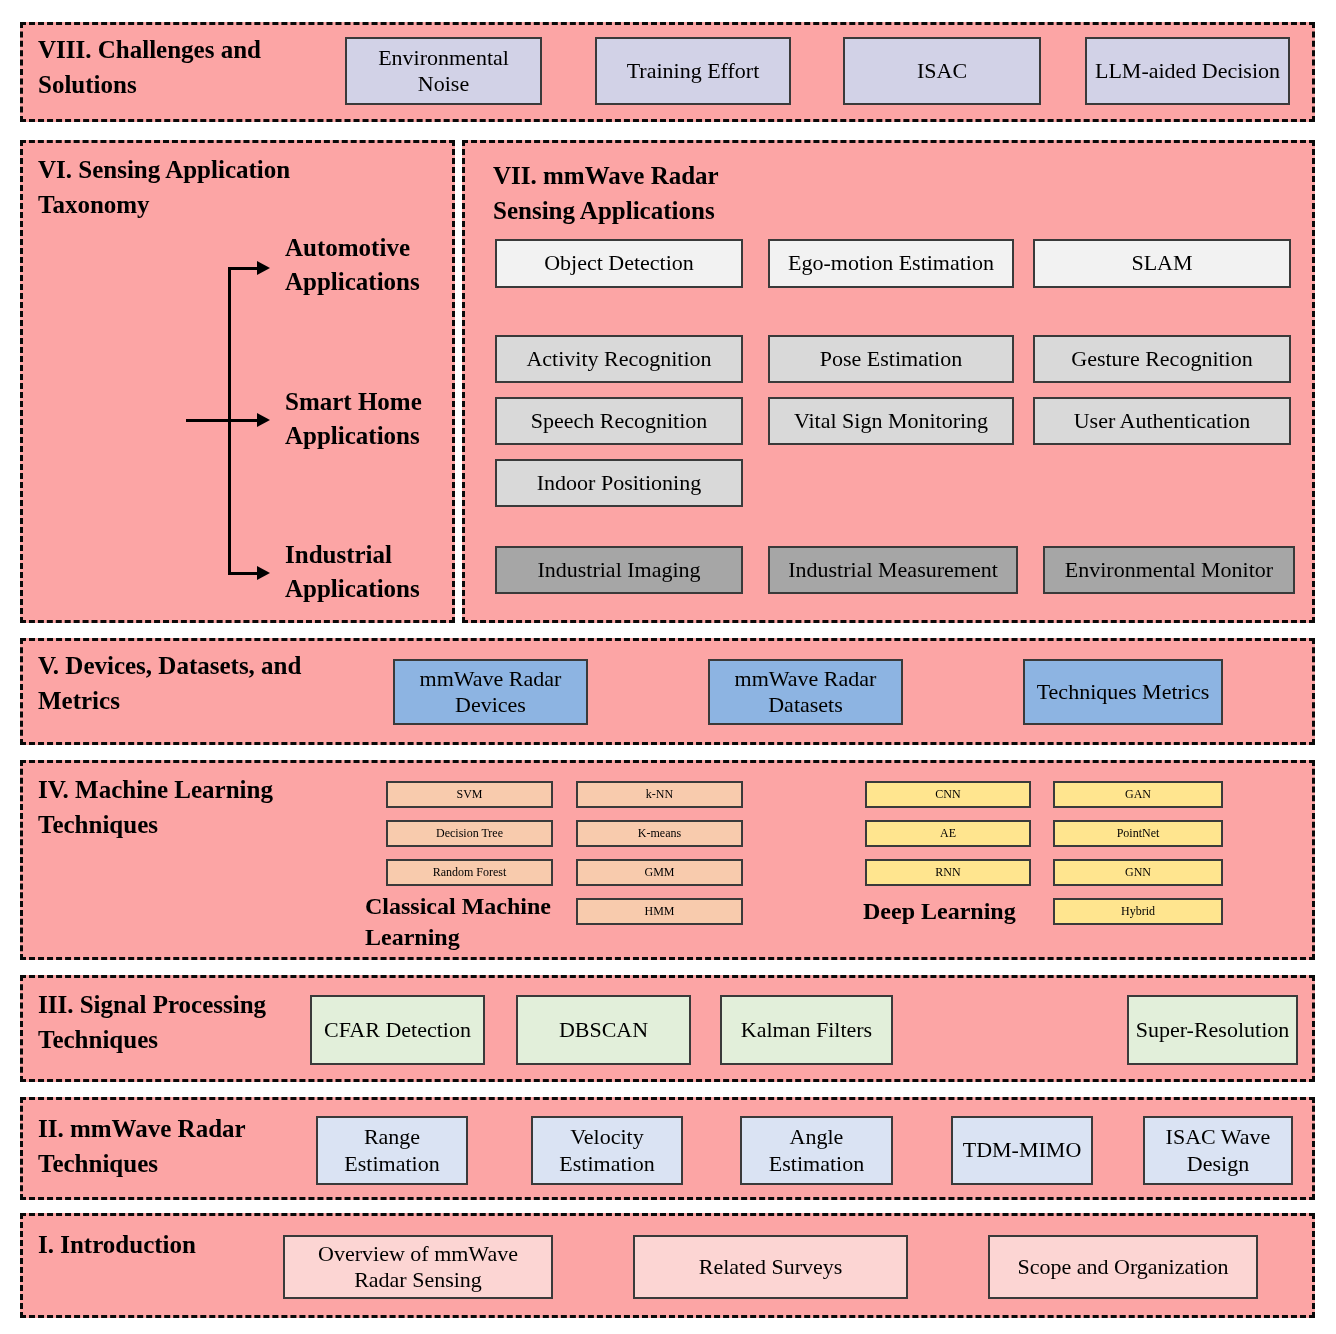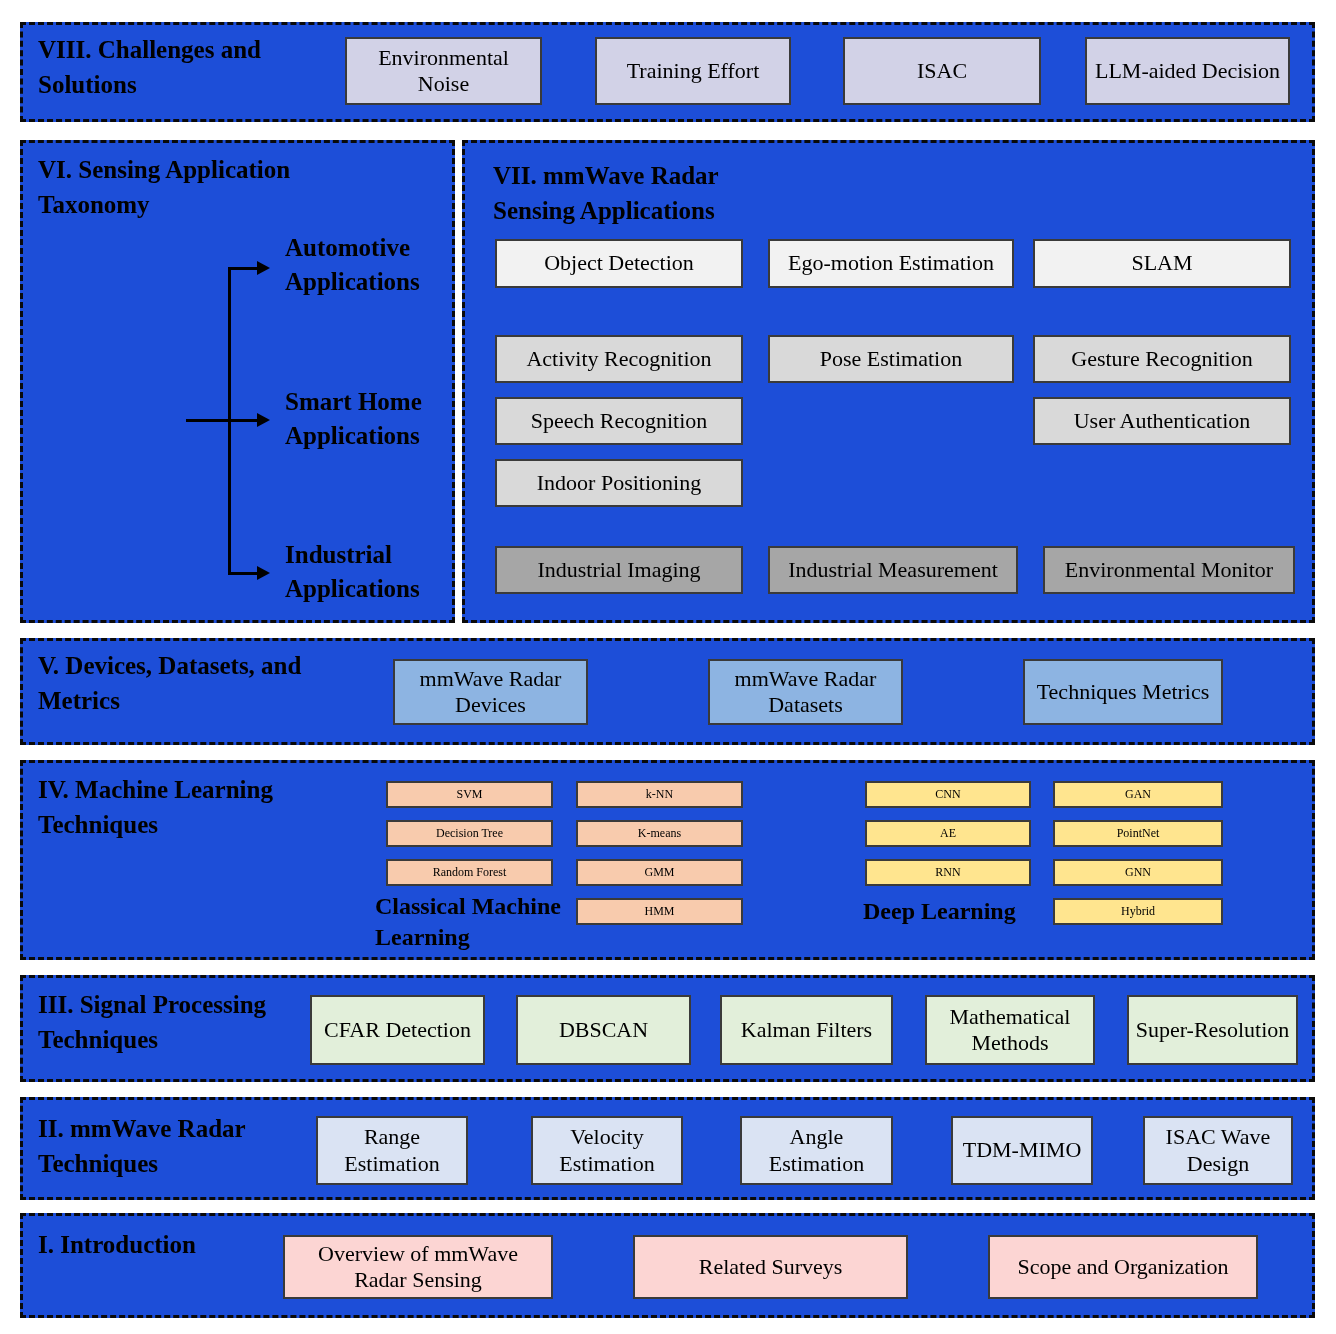--- a/index.html
+++ b/index.html
@@ -8,21 +8,21 @@
     width:1336px;height:1334px;
     background:#ffffff;
     font-family:"Liberation Serif","DejaVu Serif",serif;
     color:#000;
     overflow:hidden;
   }
   .section{
     position:absolute;
     box-sizing:border-box;
     border:3px dashed #0a0a0a;
-    background:#1d4ed8;
+    background:#fca5a5;
   }
   .sec-title{
     position:absolute;
     font-weight:bold;
     font-size:25px;
     line-height:1.38;
   }
   .box{
     position:absolute;
     box-sizing:border-box;
@@ -103,20 +103,21 @@
     <div class="sec-title" style="left:28px;top:16px;width:310px">VII. mmWave Radar Sensing Applications</div>
 
     <div class="box c-white" style="left:303px;top:96px;width:246px;height:49px">Ego-motion Estimation</div>
     <div class="box c-white" style="left:30px;top:96px;width:248px;height:49px">Object Detection</div>
     <div class="box c-white" style="left:568px;top:96px;width:258px;height:49px">SLAM</div>
 
     <div class="box c-lgray" style="left:30px;top:192px;width:248px;height:48px">Activity Recognition</div>
     <div class="box c-lgray" style="left:303px;top:192px;width:246px;height:48px">Pose Estimation</div>
     <div class="box c-lgray" style="left:568px;top:192px;width:258px;height:48px">Gesture Recognition</div>
     <div class="box c-lgray" style="left:30px;top:254px;width:248px;height:48px">Speech Recognition</div>
+    <div class="box c-lgray" style="left:303px;top:254px;width:246px;height:48px">Vital Sign Monitoring</div>
     <div class="box c-lgray" style="left:568px;top:254px;width:258px;height:48px">User Authentication</div>
     <div class="box c-lgray" style="left:30px;top:316px;width:248px;height:48px">Indoor Positioning</div>
 
     <div class="box c-dgray" style="left:30px;top:403px;width:248px;height:48px">Industrial Imaging</div>
     <div class="box c-dgray" style="left:303px;top:403px;width:250px;height:48px">Industrial Measurement</div>
     <div class="box c-dgray" style="left:578px;top:403px;width:252px;height:48px">Environmental Monitor</div>
   </div>
 
   <div class="section" style="left:20px;top:638px;width:1295px;height:107px">
     <div class="sec-title" style="left:15px;top:8px;width:280px">V. Devices, Datasets, and Metrics</div>
@@ -129,39 +130,38 @@
     <div class="sec-title" style="left:15px;top:10px;width:300px">IV. Machine Learning Techniques</div>
 
     <div class="box sm c-peach" style="left:363px;top:18px;width:167px;height:27px">SVM</div>
     <div class="box sm c-peach" style="left:363px;top:57px;width:167px;height:27px">Decision Tree</div>
     <div class="box sm c-peach" style="left:363px;top:96px;width:167px;height:27px">Random Forest</div>
 
     <div class="box sm c-peach" style="left:553px;top:18px;width:167px;height:27px">k-NN</div>
     <div class="box sm c-peach" style="left:553px;top:57px;width:167px;height:27px">K-means</div>
     <div class="box sm c-peach" style="left:553px;top:96px;width:167px;height:27px">GMM</div>
     <div class="box sm c-peach" style="left:553px;top:135px;width:167px;height:27px">HMM</div>
-    <div class="group-label" style="left:352px;top:128px;width:230px">Classical Machine Learning</div>
+    <div class="group-label" style="left:342px;top:128px;width:230px">Classical Machine Learning</div>
 
     <div class="box sm c-yellow" style="left:842px;top:18px;width:166px;height:27px">CNN</div>
     <div class="box sm c-yellow" style="left:842px;top:57px;width:166px;height:27px">AE</div>
     <div class="box sm c-yellow" style="left:842px;top:96px;width:166px;height:27px">RNN</div>
 
     <div class="box sm c-yellow" style="left:1030px;top:18px;width:170px;height:27px">GAN</div>
     <div class="box sm c-yellow" style="left:1030px;top:57px;width:170px;height:27px">PointNet</div>
     <div class="box sm c-yellow" style="left:1030px;top:96px;width:170px;height:27px">GNN</div>
     <div class="box sm c-yellow" style="left:1030px;top:135px;width:170px;height:27px">Hybrid</div>
     <div class="group-label" style="left:840px;top:133px;width:180px">Deep Learning</div>
   </div>
 
   <div class="section" style="left:20px;top:975px;width:1295px;height:107px">
     <div class="sec-title" style="left:15px;top:10px;width:300px">III. Signal Processing Techniques</div>
     <div class="box c-green" style="left:287px;top:17px;width:175px;height:70px">CFAR Detection</div>
     <div class="box c-green" style="left:493px;top:17px;width:175px;height:70px">DBSCAN</div>
     <div class="box c-green" style="left:697px;top:17px;width:173px;height:70px">Kalman Filters</div>
-    <div class="box c-green" style="left:902px;top:17px;width:170px;height:70px">Mathematical Methods</div>
     <div class="box c-green" style="left:1104px;top:17px;width:171px;height:70px">Super-Resolution</div>
   </div>
 
   <div class="section" style="left:20px;top:1097px;width:1295px;height:103px">
     <div class="sec-title" style="left:15px;top:12px;width:220px">II. mmWave Radar Techniques</div>
     <div class="box c-pblue" style="left:293px;top:16px;width:152px;height:69px">Range Estimation</div>
     <div class="box c-pblue" style="left:508px;top:16px;width:152px;height:69px">Velocity Estimation</div>
     <div class="box c-pblue" style="left:717px;top:16px;width:153px;height:69px">Angle Estimation</div>
     <div class="box c-pblue" style="left:928px;top:16px;width:142px;height:69px">TDM-MIMO</div>
     <div class="box c-pblue" style="left:1120px;top:16px;width:150px;height:69px">ISAC Wave Design</div>

